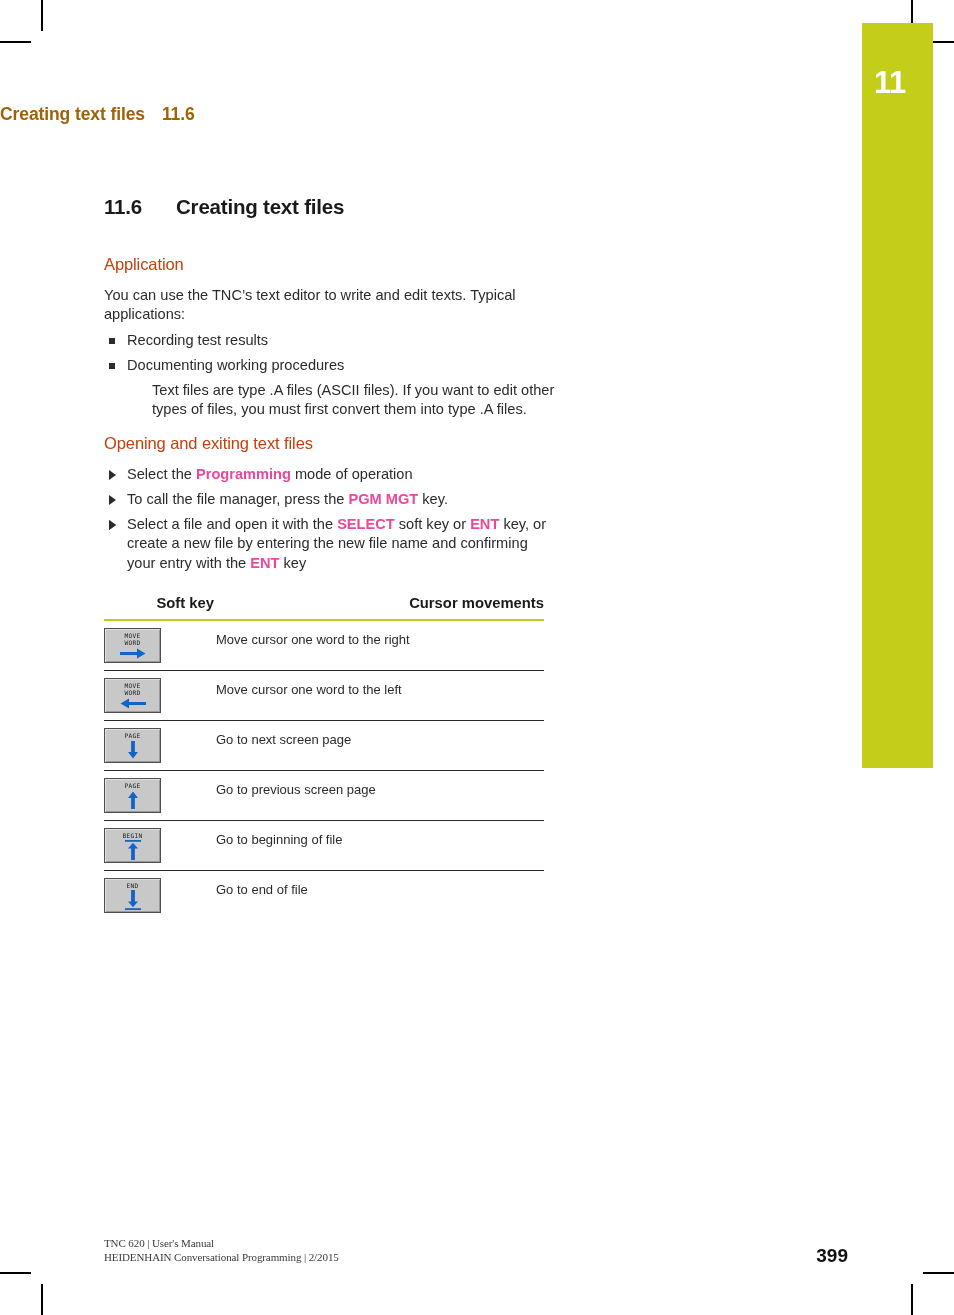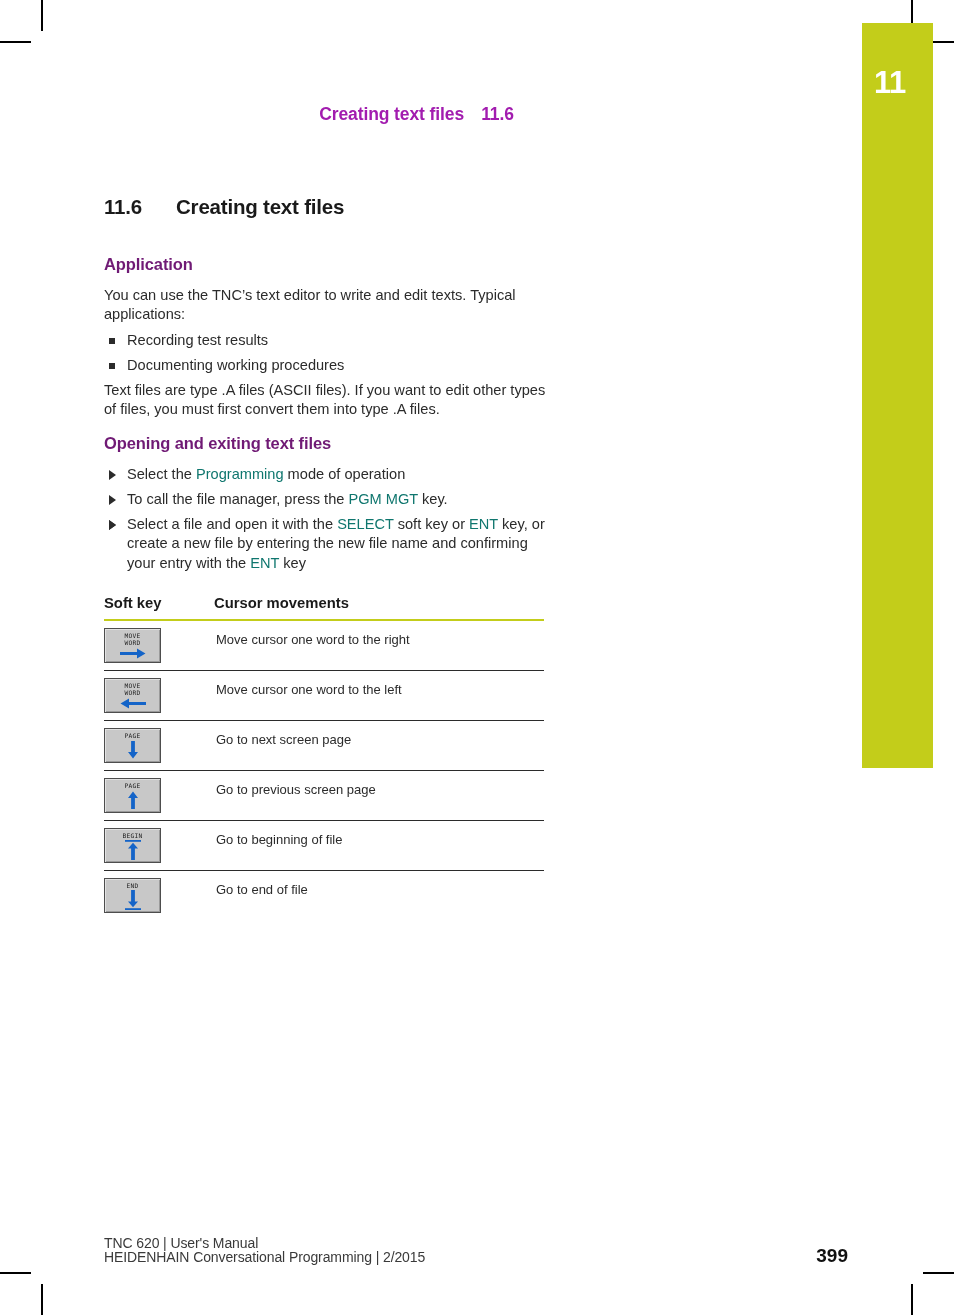--- a/index.html
+++ b/index.html
@@ -49,22 +49,22 @@
     letter-spacing: -0.5px;
     line-height: 1;
   }
 
   
   .running-header {
     position: absolute;
     left: 0;
     top: 104px;
     width: 833px;
-    text-align: center;
-    color: #a21caf;
+    text-align: left;
+    color: #a16207;
     font-size: 17.5px;
     font-weight: bold;
     letter-spacing: -0.1px;
   }
   .running-header .rh-num {
     display: inline-block;
     margin-left: 17px;
   }
 
   
@@ -84,32 +84,32 @@
     display: flex;
   }
   h1.section-title .num {
     width: 72px;
     flex: none;
   }
 
   h2.sub-title {
     margin: 0 0 12px 0;
     font-size: 16.5px;
-    font-weight: bold;
-    color: #701a75;
+    font-weight: normal;
+    color: #c2410c;
     letter-spacing: -0.1px;
   }
 
   p.para {
     margin: 0 0 4px 0;
     font-size: 14.6px;
     line-height: 1.32;
     color: #2b2b2b;
   }
-  p.para.gap-after { margin-bottom: 14px; }
+  p.para.gap-after { margin-bottom: 14px; margin-left: 48px; }
 
   ul.bullets, ul.arrows {
     list-style: none;
     margin: 6px 0 6px 0;
     padding: 0;
   }
   ul.bullets li, ul.arrows li {
     position: relative;
     padding-left: 23px;
     margin-bottom: 6px;
@@ -128,31 +128,31 @@
   ul.arrows li .mk {
     position: absolute;
     left: 5px;
     top: 5px;
     width: 0;
     height: 0;
     border-left: 7px solid #2b2b2b;
     border-top: 5px solid transparent;
     border-bottom: 5px solid transparent;
   }
-  .b { font-weight: normal; color: #0f766e; }
+  .b { font-weight: bold; color: #ec4899; }
 
   
   table.softkey-table {
     margin-top: 22px;
     border-collapse: collapse;
     width: 440px;
     table-layout: fixed;
   }
   table.softkey-table th {
-    text-align: left;
+    text-align: right;
     font-size: 14.8px;
     font-weight: bold;
     color: #1a1a1a;
     padding: 0 0 8px 0;
     border-bottom: 2px solid #c3cd1a;
     vertical-align: bottom;
   }
   table.softkey-table th.col-key { width: 110px; }
   table.softkey-table td {
     border-bottom: 1.4px solid #2b2b2b;
@@ -206,24 +206,25 @@
   .footer {
     position: absolute;
     left: 104px;
     top: 1236px;
     width: 744px;
     display: flex;
     align-items: flex-start;
     justify-content: space-between;
   }
   .footer-left {
-    font-size: 14px;
+    font-size: 11px;
     line-height: 14px;
     color: #3a3a3a;
     letter-spacing: -0.1px;
+    font-family: Liberation Serif, serif;
   }
   .footer-page {
     font-size: 19px;
     font-weight: bold;
     color: #111111;
     line-height: 1;
     padding-top: 10px;
   }
 </style>
 </head>

